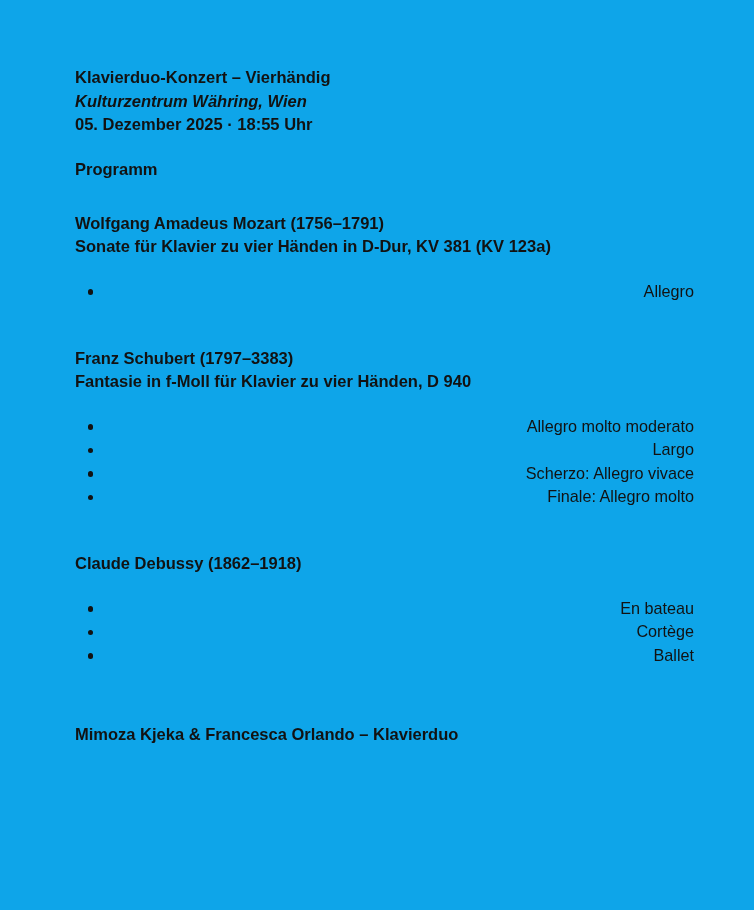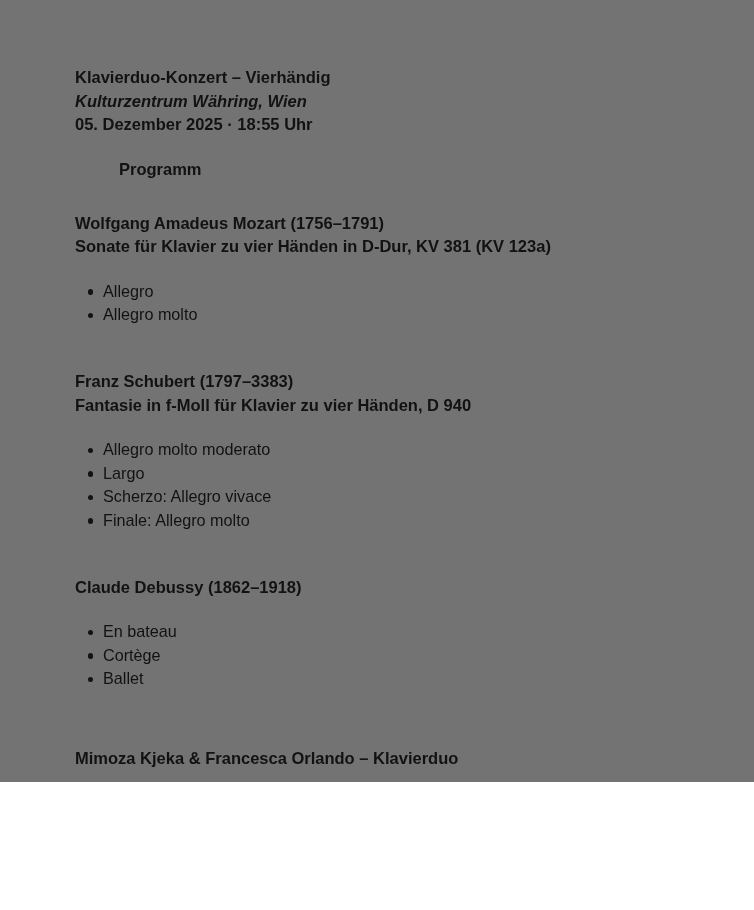--- a/index.html
+++ b/index.html
@@ -10,47 +10,47 @@
   body {
     width: 754px;
     height: 910px;
     overflow: hidden;
     font-family: "Liberation Sans", sans-serif;
     color: #121212;
   }
   .page {
     box-sizing: border-box;
     width: 754px;
-    height: 782px;
+    height: 910px;
     padding: 66px 60px 0 75px;
-    background: #737373;
+    background: #0ea5e9;
   }
   .hline {
     font-size: 16.5px;
     line-height: 23.5px;
     font-weight: 700;
     white-space: nowrap;
   }
   .hline.italic {
     font-style: italic;
   }
   .programm {
     margin-top: 21.5px;
-    margin-left: 44px;
   }
   .piece {
     margin-top: 43.5px;
   }
   .piece.first {
     margin-top: 30px;
   }
   ul.movements {
     list-style: none;
     margin: 21px 0 0 0;
     padding: 0;
+    text-align: right;
   }
   ul.movements li {
     position: relative;
     padding-left: 28px;
     font-size: 16.2px;
     line-height: 23.5px;
     font-weight: 400;
     white-space: nowrap;
   }
   ul.movements li::before {
@@ -78,21 +78,20 @@
     <div class="hline">05. Dezember 2025 · 18:55 Uhr</div>
   </div>
 
   <div class="hline programm">Programm</div>
 
   <div class="piece first">
     <div class="hline">Wolfgang Amadeus Mozart (1756–1791)</div>
     <div class="hline">Sonate für Klavier zu vier Händen in D-Dur, KV 381 (KV 123a)</div>
     <ul class="movements">
       <li>Allegro</li>
-      <li>Allegro molto</li>
     </ul>
   </div>
 
   <div class="piece">
     <div class="hline">Franz Schubert (1797–3383)</div>
     <div class="hline">Fantasie in f-Moll für Klavier zu vier Händen, D 940</div>
     <ul class="movements">
       <li>Allegro molto moderato</li>
       <li>Largo</li>
       <li>Scherzo: Allegro vivace</li>

